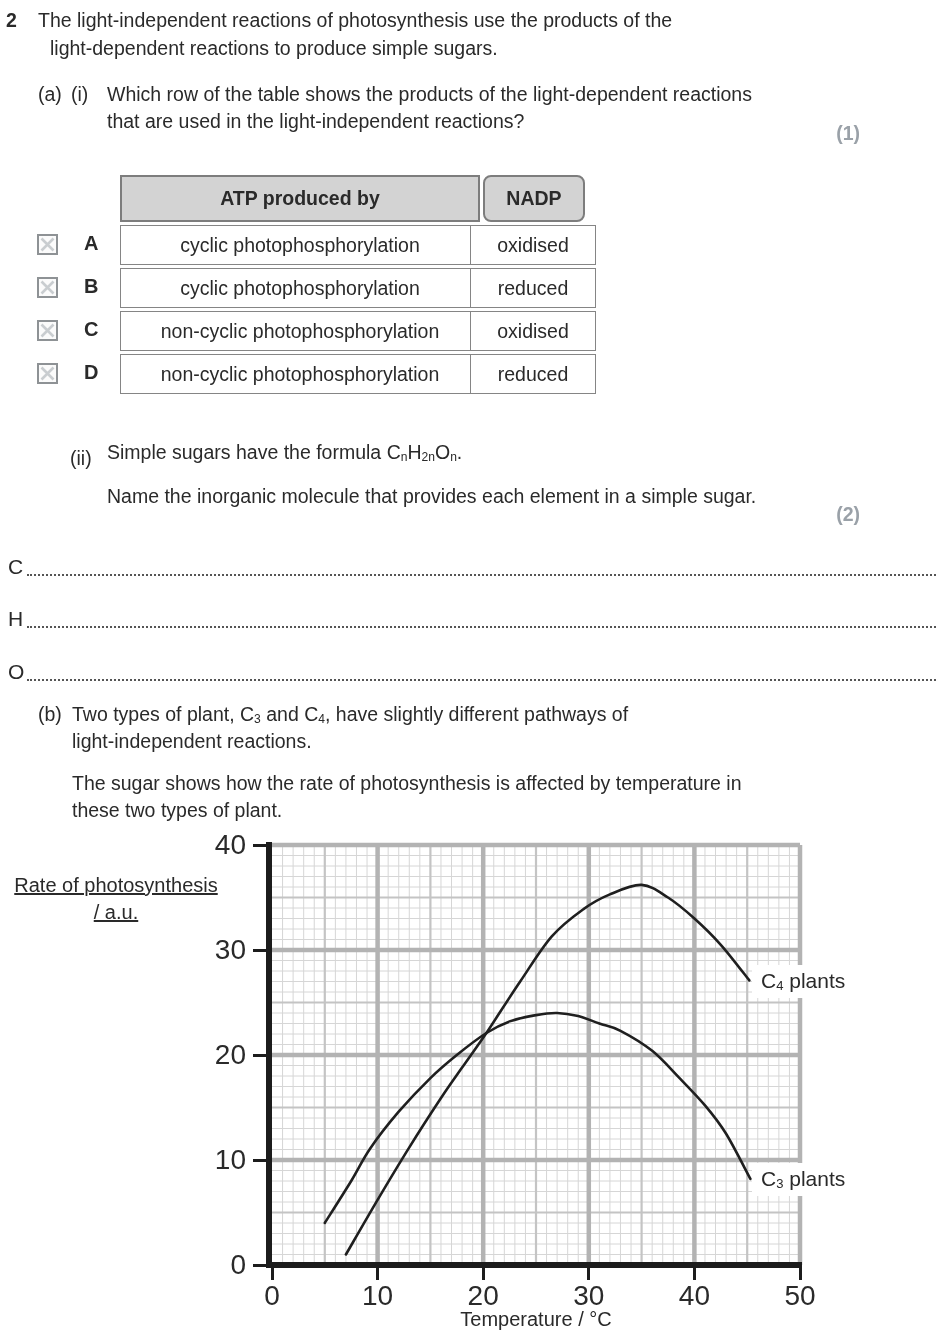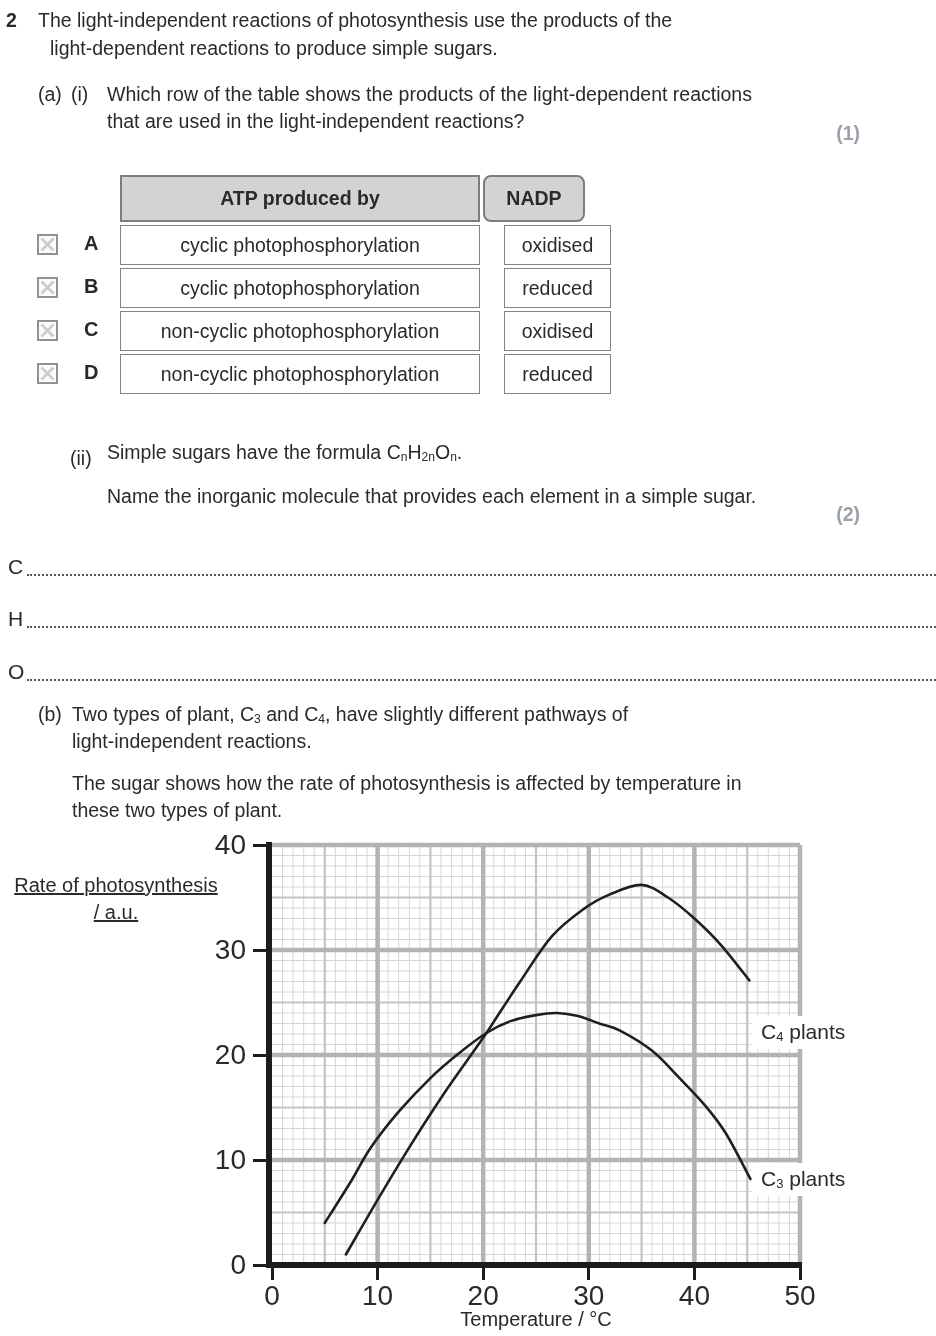--- a/index.html
+++ b/index.html
@@ -32,21 +32,21 @@
     box-sizing:border-box;height:47px;
     display:flex;align-items:center;justify-content:center;
     font-weight:bold;font-size:19.5px;
   }
   .mcq-row{left:0;width:936px;height:40px;}
   .cell{
     border:1.5px solid #858585;box-sizing:border-box;height:40px;background:#fff;
     display:flex;align-items:center;justify-content:center;font-size:19.5px;
   }
   .cell-atp{position:absolute;left:120px;width:360px;}
-  .cell-nadp{position:absolute;left:504px;width:107px;}
+  .cell-nadp{position:absolute;left:470px;width:126px;}
   .chk{position:absolute;left:37px;top:9px;width:21px;height:21px;display:block;}
   .opt-letter{position:absolute;left:84px;top:7px;font-weight:bold;font-size:20px;}
 
   
   .ans-letter{font-size:21px;}
   .ans-line{border-bottom:2px dotted #555;height:0;}
 
   
   .plot-svg{position:absolute;left:272px;top:845px;width:528px;height:420px;overflow:visible;}
   .grid-minor{stroke:var(--grid-minor);stroke-width:1;}
@@ -263,18 +263,18 @@
       <div class="abs tick-dash" style="left: 481.7px; top: 1268px; width: 3px; height: 12px;"></div>
       <div class="abs tick-label" style="left: 453.2px; top: 1283px; width: 60px; text-align: center;">20</div>
       <div class="abs tick-dash" style="left: 587.3px; top: 1268px; width: 3px; height: 12px;"></div>
       <div class="abs tick-label" style="left: 558.8px; top: 1283px; width: 60px; text-align: center;">30</div>
       <div class="abs tick-dash" style="left: 692.9px; top: 1268px; width: 3px; height: 12px;"></div>
       <div class="abs tick-label" style="left: 664.4px; top: 1283px; width: 60px; text-align: center;">40</div>
       <div class="abs tick-dash" style="left: 798.5px; top: 1268px; width: 3px; height: 12px;"></div>
       <div class="abs tick-label" style="left: 770px; top: 1283px; width: 60px; text-align: center;">50</div>
     </div>
 
-  <div class="abs curve-label" style="left:752px;top:1016px;text-align:center;">C<sub>4</sub> plants</div>
+  <div class="abs curve-label" style="left:752px;top:965px;text-align:center;">C<sub>4</sub> plants</div>
   <div class="abs curve-label" style="left:752px;top:1163px;">C<sub>3</sub> plants</div>
 
   <div class="abs axis-title" style="left:336px;top:1306px;width:400px;">Temperature / °C</div>
 
 </div>
 
 </body></html>

